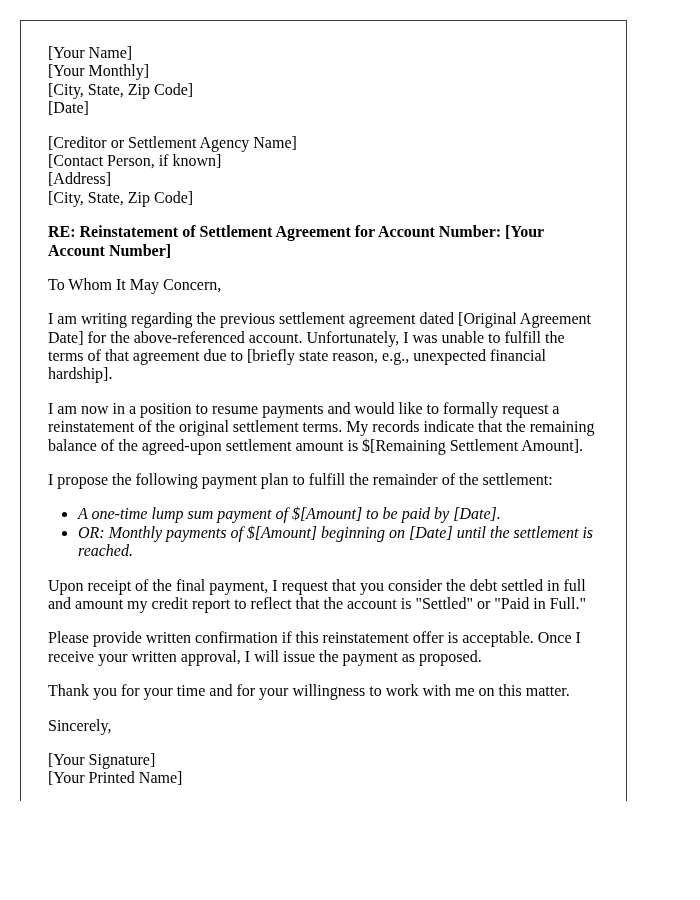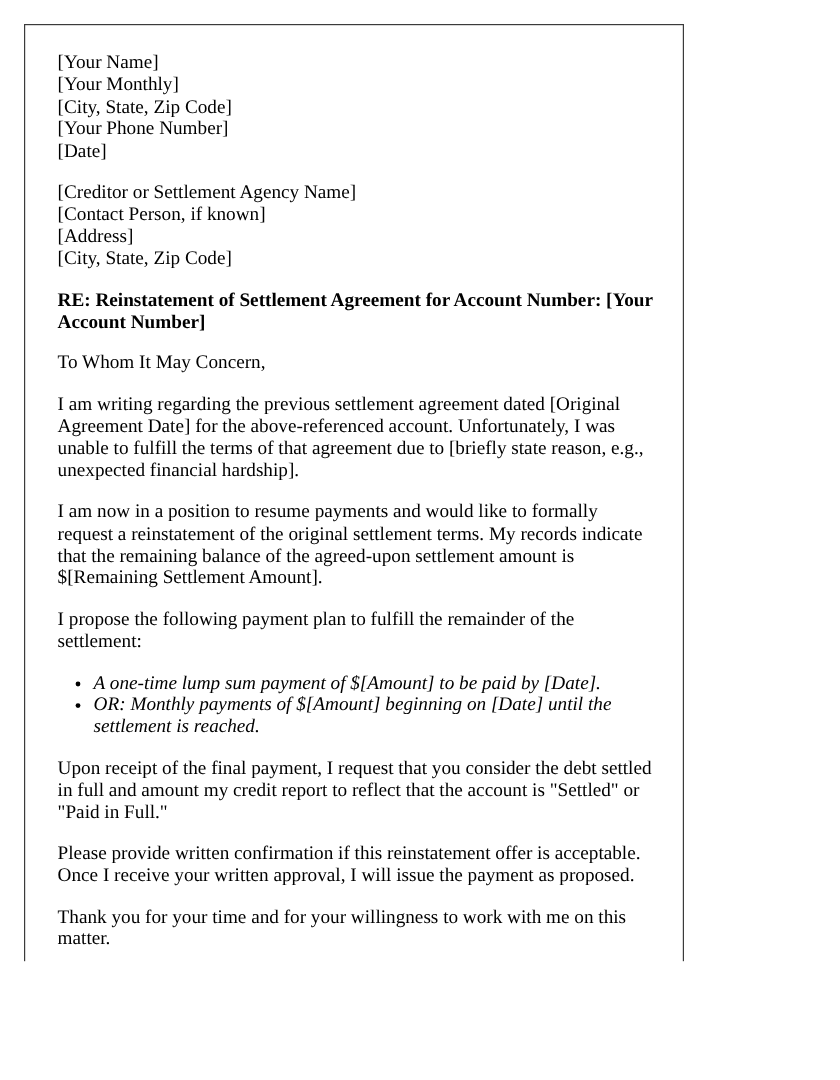--- a/index.html
+++ b/index.html
@@ -13,21 +13,21 @@
     height: 900px;
     background: #ffffff;
     overflow: hidden;
     font-family: "Liberation Serif", "DejaVu Serif", serif;
     color: #000000;
   }
   .letter {
     position: absolute;
     left: 20px;
     top: 20px;
-    width: 550px;
+    width: 607px;
     height: 781px;
     box-sizing: border-box;
     border: 1px solid #3b3b3b;
     border-bottom: none;
     padding: 7px 24px 0 27px;
     font-size: 16px;
     line-height: 1.15;
     overflow: hidden;
   }
   .letter p {
@@ -52,21 +52,20 @@
 </head>
 <body>
 
 <div class="page">
   <div class="letter">
 
     <p>
       <span class="ln">[Your Name]</span>
       <span class="ln">[Your Monthly]</span>
       <span class="ln">[City, State, Zip Code]</span>
-      <span class="ln">[Your Phone Number]</span>
       <span class="ln">[Date]</span>
     </p>
 
     <p>
       <span class="ln">[Creditor or Settlement Agency Name]</span>
       <span class="ln">[Contact Person, if known]</span>
       <span class="ln">[Address]</span>
       <span class="ln">[City, State, Zip Code]</span>
     </p>
 

